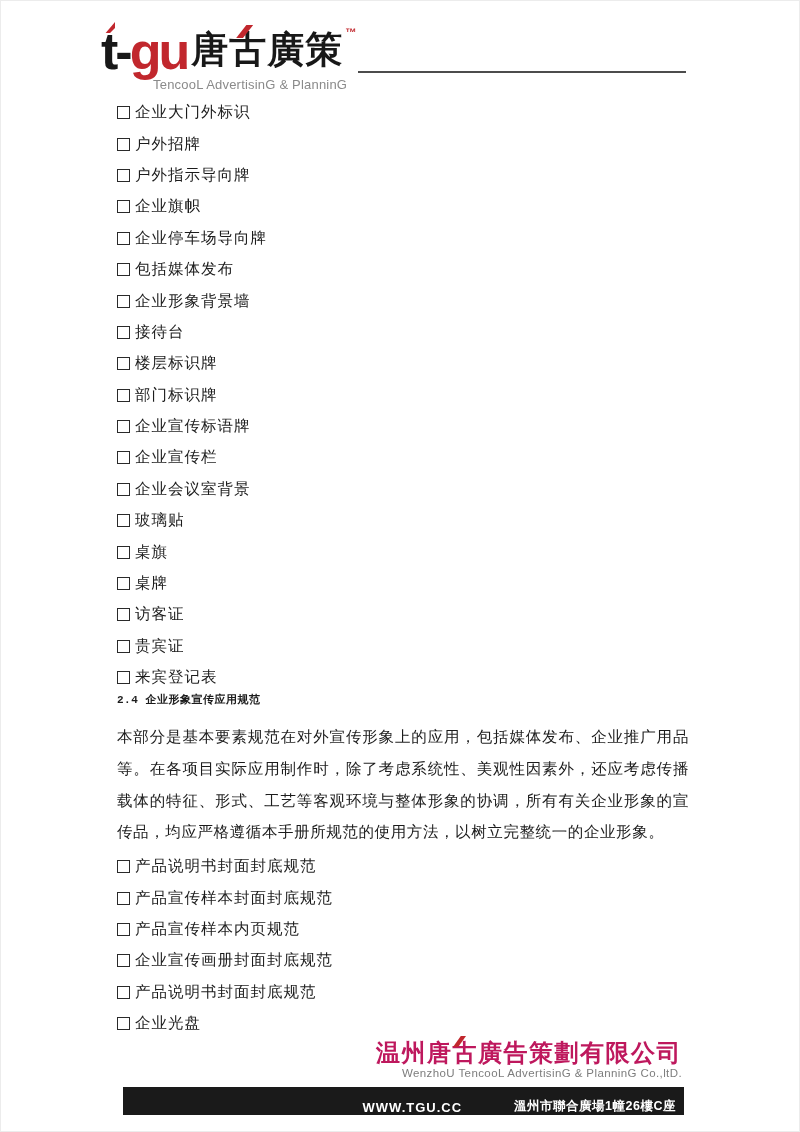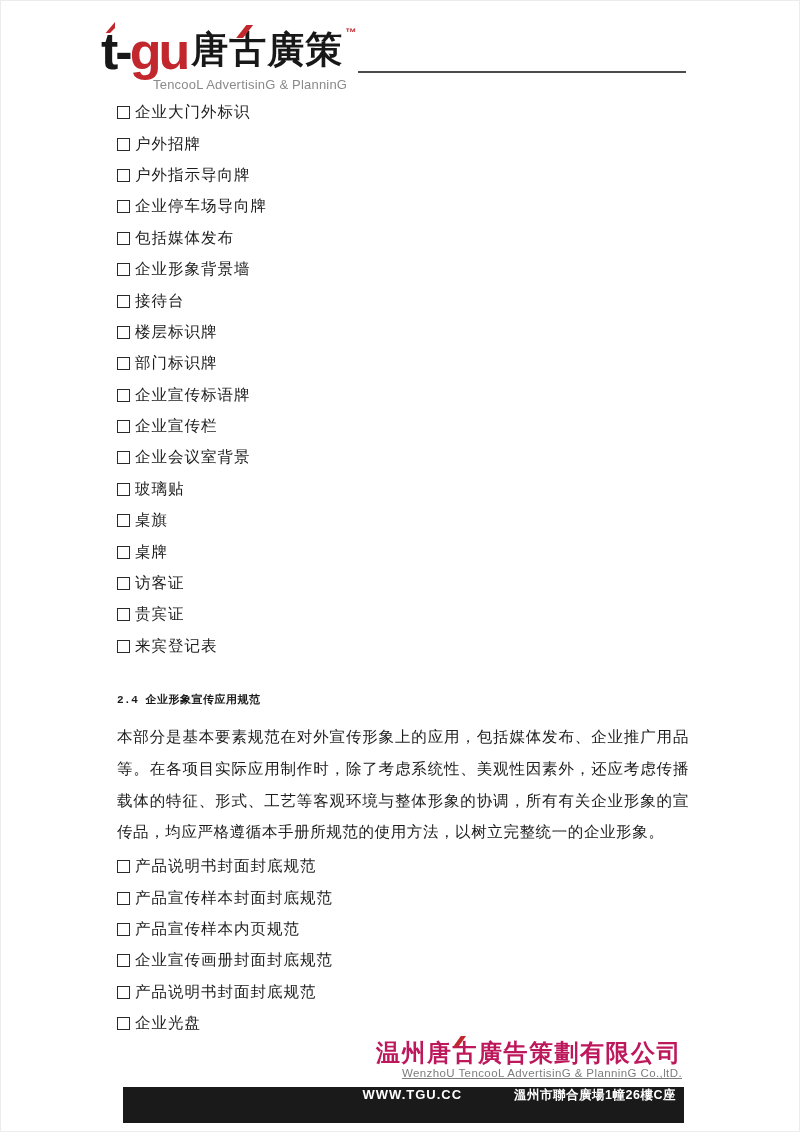--- a/index.html
+++ b/index.html
@@ -88,26 +88,26 @@
     font-weight:bold;font-size:24px;line-height:26px;letter-spacing:1.5px;color:#be185d;
     white-space:nowrap;
   }
   .footer-accent{
     position:absolute;left:77px;top:-4px;width:13px;height:11px;
     background:var(--accent);
     clip-path:polygon(0 100%, 60% 0, 100% 0, 40% 100%);
   }
   .footer-en{
     font-family:"Liberation Sans","DejaVu Sans",sans-serif;
-    color:#7d7d7d;font-size:11.5px;letter-spacing:0.4px;margin-top:1px;white-space:nowrap;text-decoration:underline;
+    color:#7d7d7d;font-size:11.5px;letter-spacing:0.4px;margin-top:1px;white-space:nowrap;
   }
   .footer-bar{
-    position:absolute;left:122px;top:1086px;width:561px;height:36px;
+    position:absolute;left:122px;top:1086px;width:561px;height:28px;
     background:var(--bar);color:#fff;
-    display:flex;align-items:flex-start;justify-content:flex-end;
+    display:flex;align-items:flex-end;justify-content:flex-end;
     font-family:"Liberation Sans","DejaVu Sans",sans-serif;
     padding-right:8px;
   }
   .footer-website{font-size:13px;font-weight:bold;letter-spacing:1px;margin-right:52px;}
   .footer-address{font-size:12.5px;letter-spacing:0.5px;font-weight:bold;}
 </style>
 </head>
 <body>
 
 <div class="page">
@@ -135,20 +135,24 @@
       <li class="check-item">
         <span class="checkbox"></span>
         <span class="check-label">户外招牌</span>
       </li>
 
       <li class="check-item">
         <span class="checkbox"></span>
         <span class="check-label">户外指示导向牌</span>
       </li>
 
+      <li class="check-item">
+        <span class="checkbox"></span>
+        <span class="check-label">企业旗帜</span>
+      </li>
 
       <li class="check-item">
         <span class="checkbox"></span>
         <span class="check-label">企业停车场导向牌</span>
       </li>
 
       <li class="check-item">
         <span class="checkbox"></span>
         <span class="check-label">包括媒体发布</span>
       </li>

